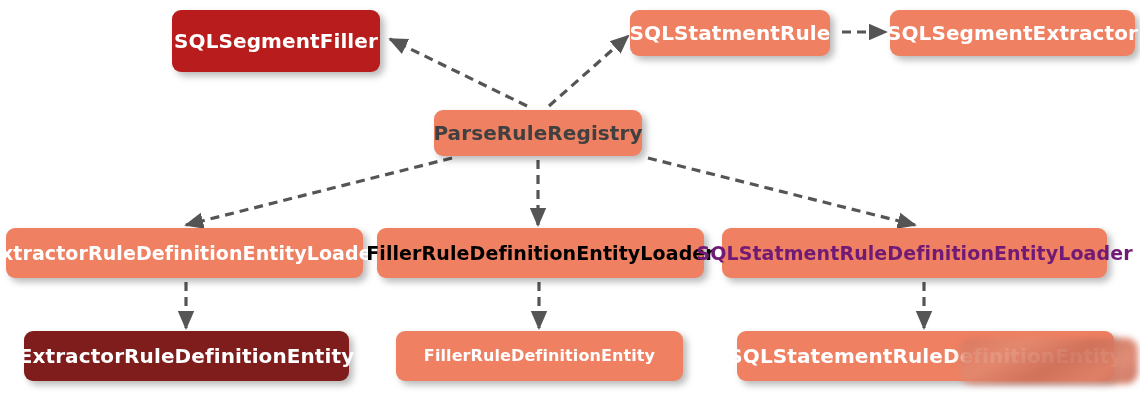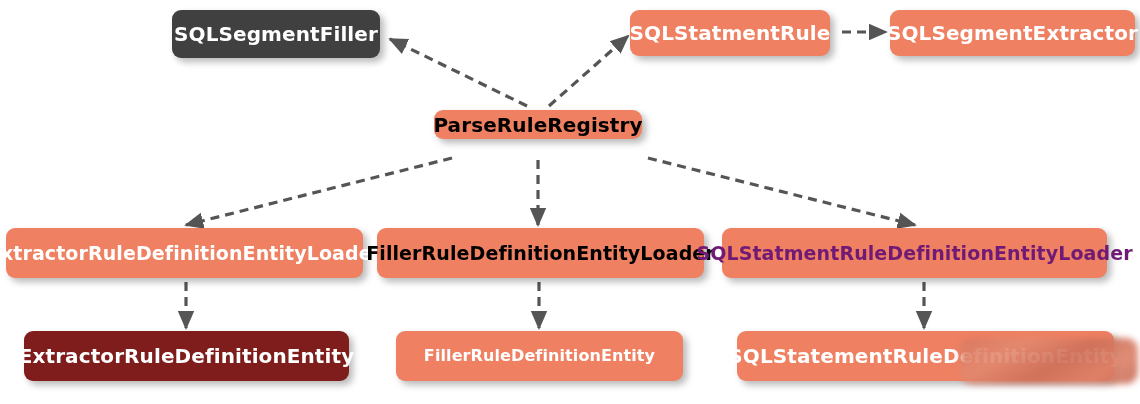--- a/index.html
+++ b/index.html
@@ -90,30 +90,30 @@
         <line x1="842" y1="32" x2="886" y2="32" marker-end="url(#arrowhead)"></line>
         <line x1="452" y1="158" x2="186" y2="225" marker-end="url(#arrowhead)"></line>
         <line x1="538" y1="160" x2="538" y2="225" marker-end="url(#arrowhead)"></line>
         <line x1="648" y1="158" x2="915" y2="225" marker-end="url(#arrowhead)"></line>
         <line x1="186" y1="282" x2="186" y2="328" marker-end="url(#arrowhead)"></line>
         <line x1="539" y1="282" x2="539" y2="328" marker-end="url(#arrowhead)"></line>
         <line x1="924" y1="282" x2="924" y2="328" marker-end="url(#arrowhead)"></line>
       </g>
   </svg>
 
-  <div class="node" style="left: 172px; top: 10px; width: 208px; height: 48px; font-size: 20px; background: #404040; color: rgb(255, 255, 255);">
+  <div class="node" style="left: 172px; top: 10px; width: 208px; height: 62px; font-size: 20px; background: #b91c1c; color: rgb(255, 255, 255);">
     <span class="node-label">SQLSegmentFiller</span>
   </div>
   <div class="node" style="left: 630px; top: 10px; width: 200px; height: 46px; font-size: 20px; background: rgb(239, 128, 98); color: rgb(255, 255, 255);">
     <span class="node-label">SQLStatmentRule</span>
   </div>
   <div class="node" style="left: 890px; top: 10px; width: 245px; height: 46px; font-size: 20px; background: rgb(239, 128, 98); color: rgb(255, 255, 255);">
     <span class="node-label">SQLSegmentExtractor</span>
   </div>
-  <div class="node" style="left: 434px; top: 110px; width: 208px; height: 29px; font-size: 20px; background: rgb(239, 128, 98); color: #000000;">
+  <div class="node" style="left: 434px; top: 110px; width: 208px; height: 46px; font-size: 20px; background: rgb(239, 128, 98); color: #404040;">
     <span class="node-label">ParseRuleRegistry</span>
   </div>
   <div class="node" style="left: 6px; top: 228px; width: 357px; height: 50px; font-size: 19px; background: rgb(239, 128, 98); color: rgb(255, 255, 255);">
     <span class="node-label">ExtractorRuleDefinitionEntityLoader</span>
   </div>
   <div class="node" style="left: 377px; top: 228px; width: 327px; height: 50px; font-size: 19px; background: rgb(239, 128, 98); color: #000000;">
     <span class="node-label">FillerRuleDefinitionEntityLoader</span>
   </div>
   <div class="node" style="left: 722px; top: 228px; width: 385px; height: 50px; font-size: 19px; background: rgb(239, 128, 98); color: #701a75;">
     <span class="node-label">SQLStatmentRuleDefinitionEntityLoader</span>

